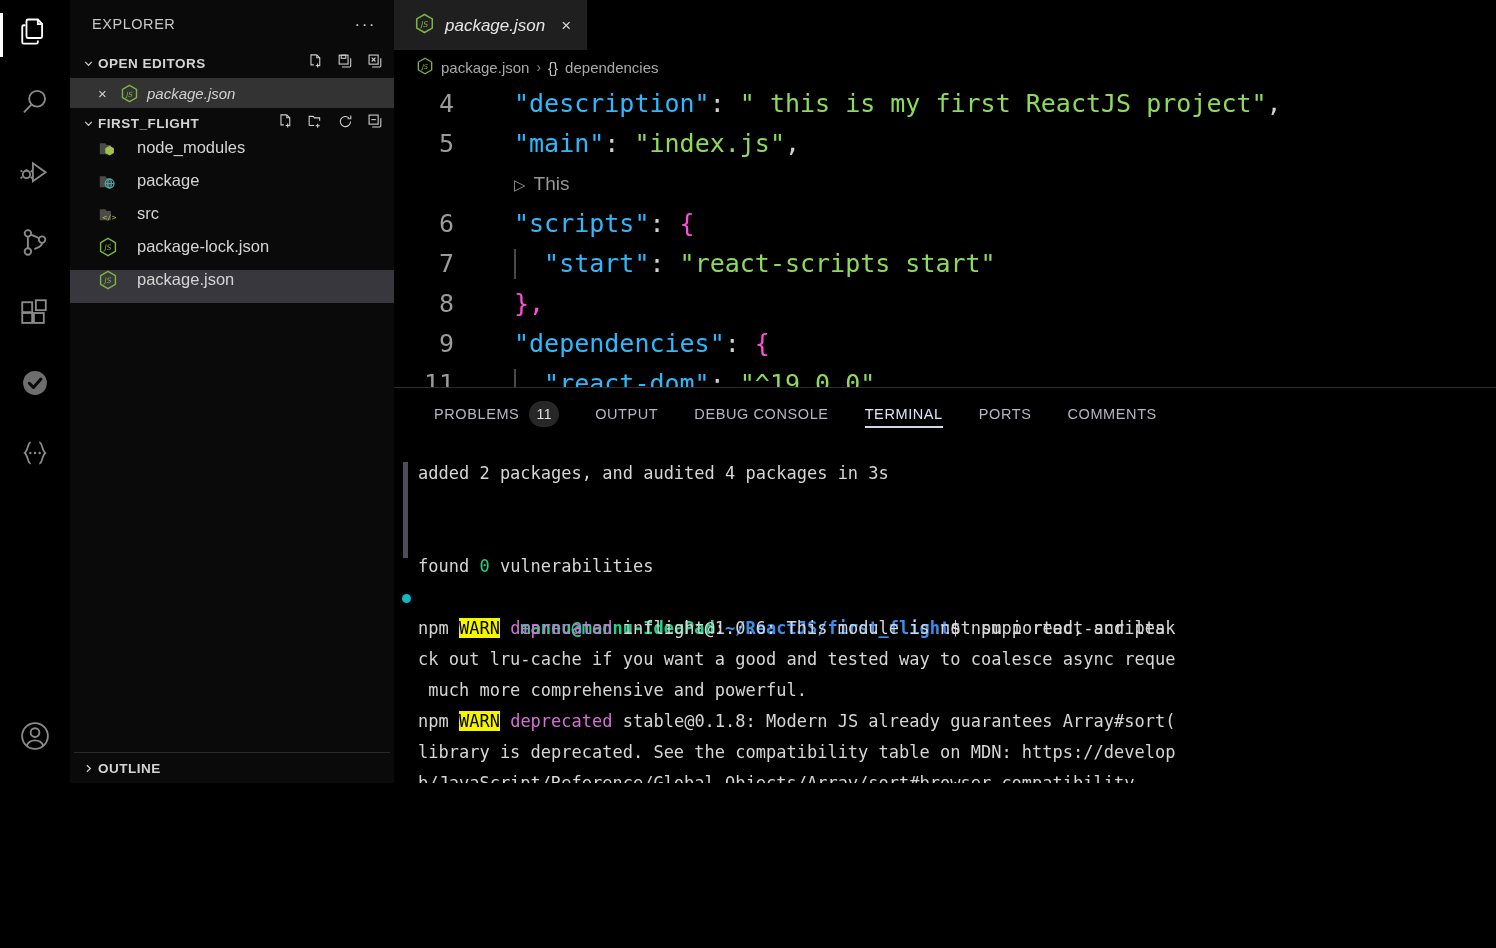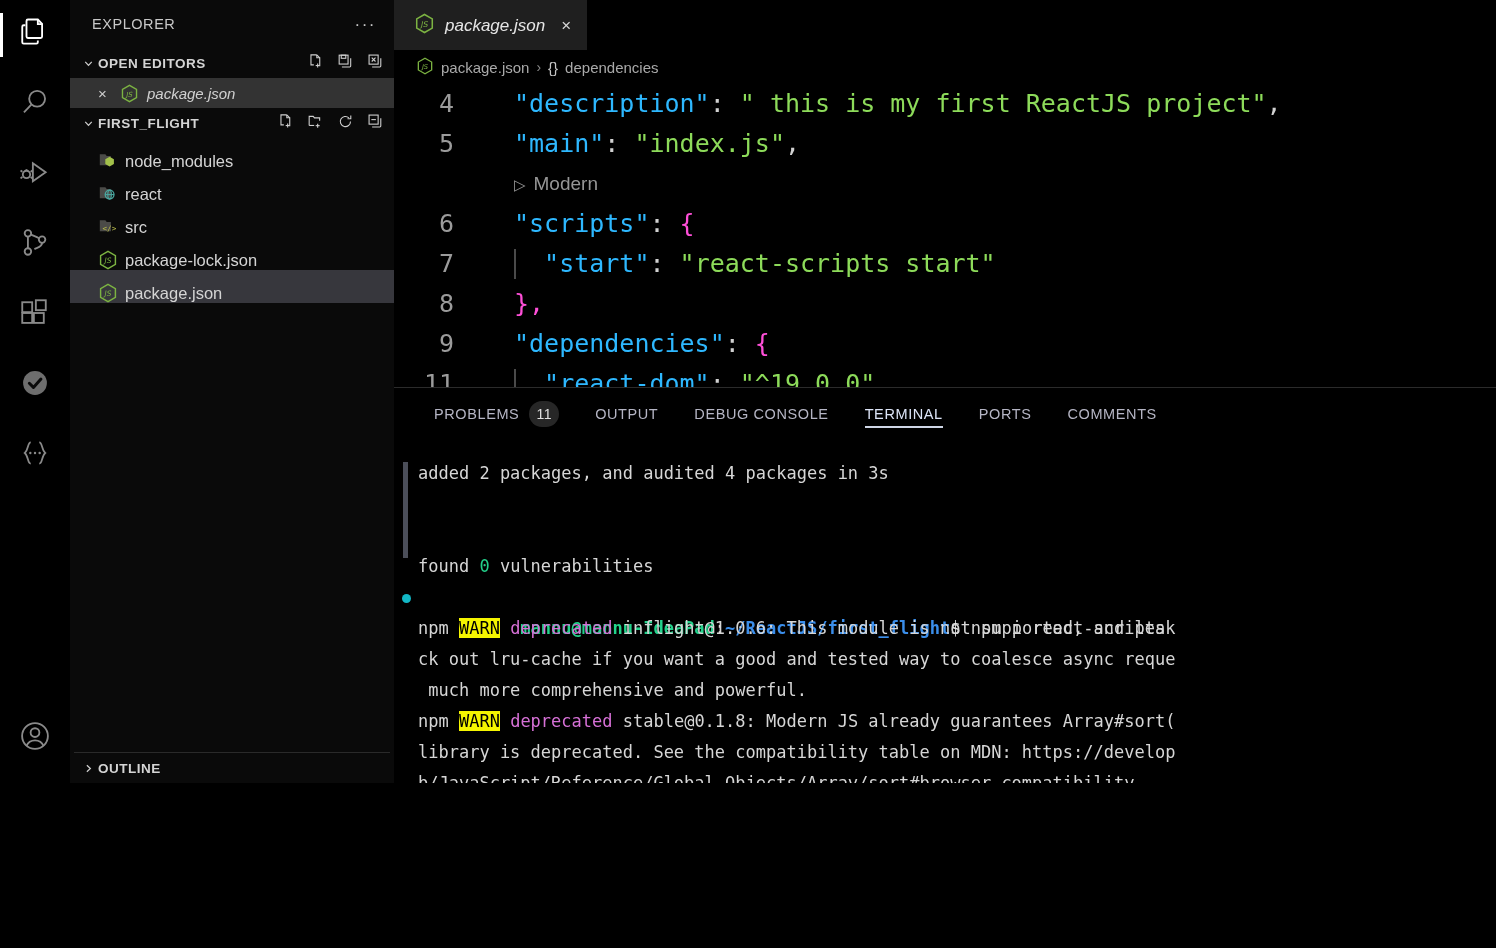--- a/index.html
+++ b/index.html
@@ -49,22 +49,22 @@
   .head-actions { display:flex; align-items:center; gap:13px; color:#d0d0d0; }
 
   .oe-row {
     height:30px; display:flex; align-items:center; padding-left:28px;
     font-size:15px; font-style:italic; color:#d0d0d0; background:#333333;
   }
   .oe-x { width:22px; color:#cfcfcf; font-size:15px; font-style:normal;
           display:inline-flex; align-items:center; }
 
   .tree-row {
-    height:33px; display:flex; align-items:flex-end; padding-left:28px;
-    font-size:16.5px; color:#d4d4d4;
+    height:33px; display:flex; align-items:flex-start; padding-left:28px;
+    font-size:16.5px; color:#d4d4d4;gap:12px;
   }
   .tree-row.selected { background:#37373d; }
   .tree-icon { width:27px; flex:0 0 27px; display:inline-flex; align-items:center; }
 
   .sb-bottom { margin-top:auto; }
   .sb-sep { height:1px; background:#2a2a2a; margin:0 4px; }
   .outline-head {
     height:30px; display:flex; align-items:center; padding-left:10px;
     font-size:13.5px; font-weight:bold; letter-spacing:.5px; color:#d4d4d4;
     overflow:hidden;
@@ -360,21 +360,21 @@
 
     <div class="tree-row">
       <span class="tree-icon">
         <svg width="22" height="22" viewBox="0 0 22 22">
           <path d="M1.8 5.2h5.6l1.3 1.7h4.2v9.3H1.8z" fill="#4b4b48"></path>
           <circle cx="11.6" cy="12.6" r="4.4" fill="none" stroke="#4aa7a0" stroke-width="1.3"></circle>
           <ellipse cx="11.6" cy="12.6" rx="1.8" ry="4.4" fill="none" stroke="#4aa7a0" stroke-width="1.1"></ellipse>
           <line x1="7.2" y1="12.6" x2="16" y2="12.6" stroke="#4aa7a0" stroke-width="1.1"></line>
         </svg>
       </span>
-      <span>react</span>
+      <span>package</span>
     </div>
 
     <div class="tree-row">
       <span class="tree-icon">
         <svg width="22" height="22" viewBox="0 0 22 22">
           <path d="M1.8 5.2h5.6l1.3 1.7h4.2v9.3H1.8z" fill="#4b4b48"></path>
           <text x="11.4" y="15.6" font-family="DejaVu Sans Mono, monospace" font-size="7.6" fill="#b5b84a" text-anchor="middle">&lt;/&gt;</text>
         </svg>
       </span>
       <span>src</span>
@@ -449,21 +449,21 @@
         <span class="code"><span class="k">"description"</span><span class="p">:</span> <span class="s">" this is my first ReactJS project"</span><span class="p">,</span></span>
       </div>
 
       <div class="codeline">
         <span class="ln">5</span>
         <span class="gutterbar gold"></span>
         <span class="code"><span class="k">"main"</span><span class="p">:</span> <span class="s">"index.js"</span><span class="p">,</span></span>
       </div>
 
       <div class="codelens">
-        <span class="lens-txt"><span class="lens-arrow">▷</span><span>Modern</span></span>
+        <span class="lens-txt"><span class="lens-arrow">▷</span><span>This</span></span>
       </div>
 
       <div class="codeline">
         <span class="ln">6</span>
         <span class="gutterbar gold"></span>
         <span class="code"><span class="k">"scripts"</span><span class="p">:</span> <span class="b1">{</span></span>
       </div>
 
       <div class="codeline">
         <span class="ln">7</span>

